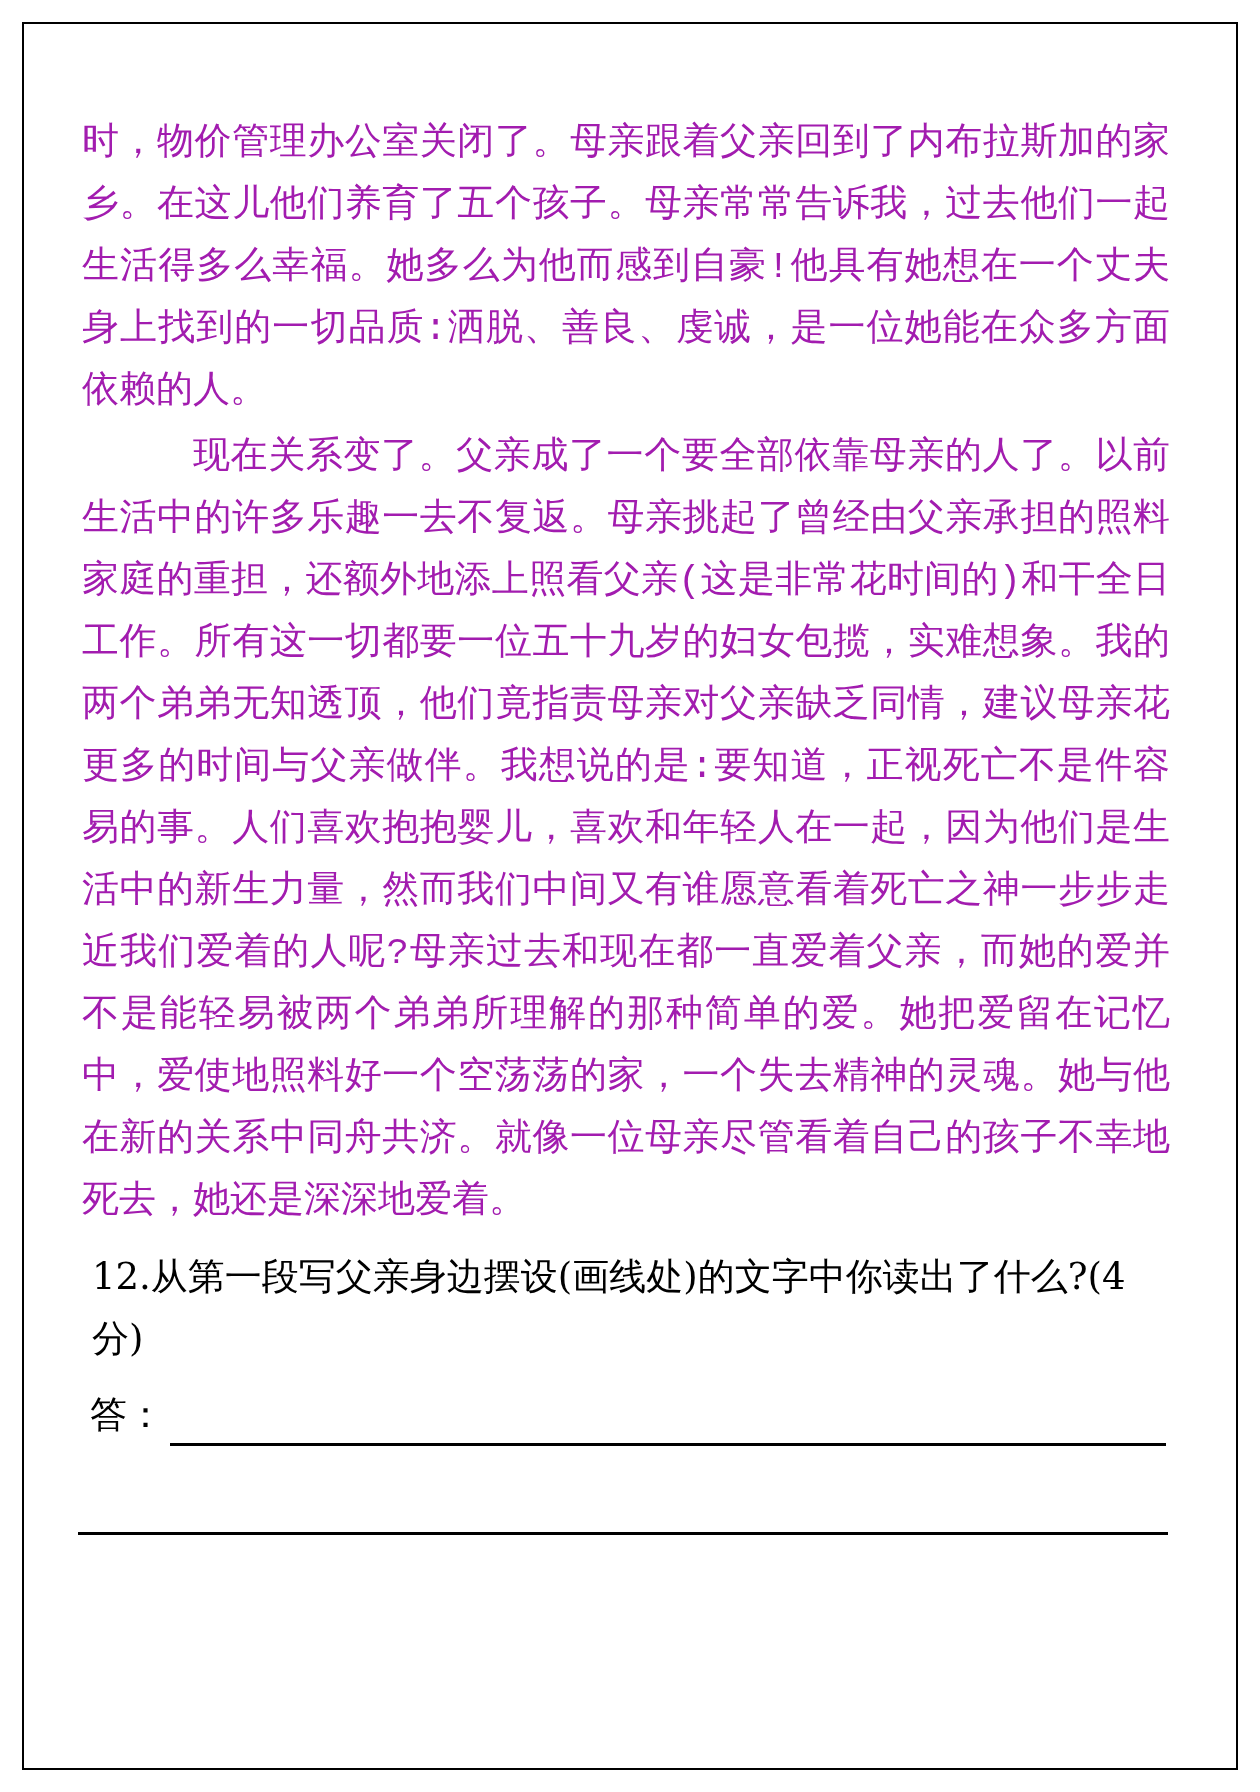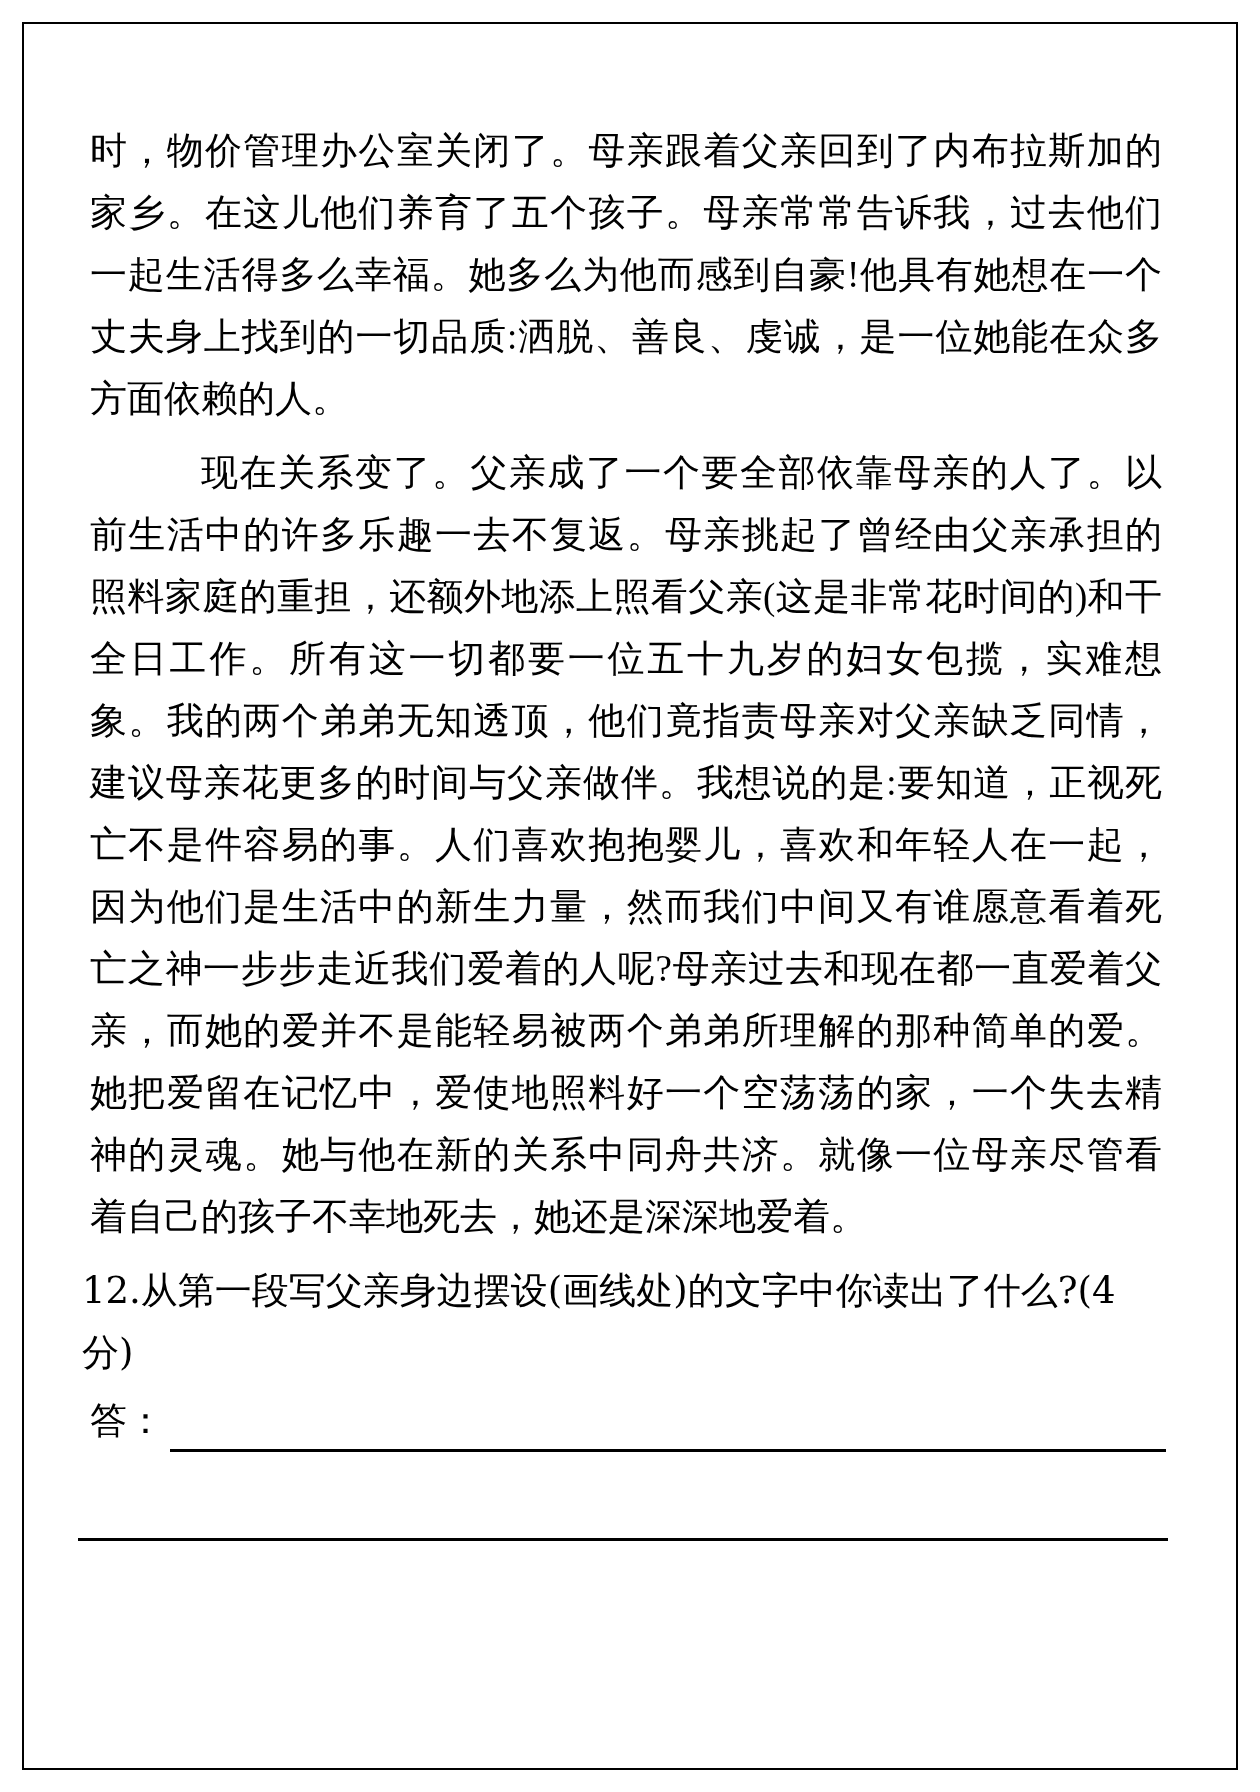--- a/index.html
+++ b/index.html
@@ -24,40 +24,40 @@
     border: 2px solid #000000;
     pointer-events: none;
   }
   .content {
     position: absolute;
     left: 78px;
     top: 108px;
     width: 1096px;
   }
   .para {
-    font-family: Liberation Serif, serif;
+    font-family: Liberation Mono, monospace;
     font-size: 37px;
     line-height: 62px;
-    color: #000000;
+    color: #a21caf;
     text-align: justify;
     text-justify: inter-character;
-    margin: 12px;
+    margin: 4px;
     letter-spacing: 0px;
     word-break: break-all;
   }
   .para.indent {
     text-indent: 111px;
   }
   .question {
     font-family: "DejaVu Serif", "Liberation Serif", serif;
     font-size: 37px;
     line-height: 62px;
     color: #000000;
     text-align: left;
-    margin: 4px;
+    margin: 14px;
     word-break: break-all;
   }
   .answer-row {
     display: flex;
     align-items: flex-end;
     margin-top: 6px;
   }
   .answer-label {
     font-family: "DejaVu Serif", "Liberation Serif", serif;
     font-size: 37px;

